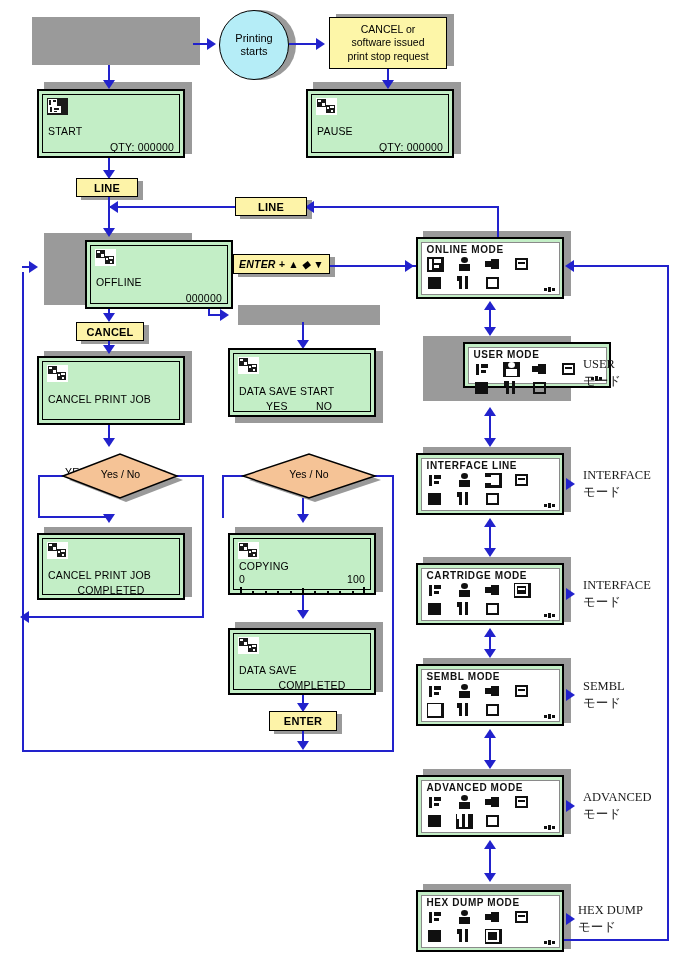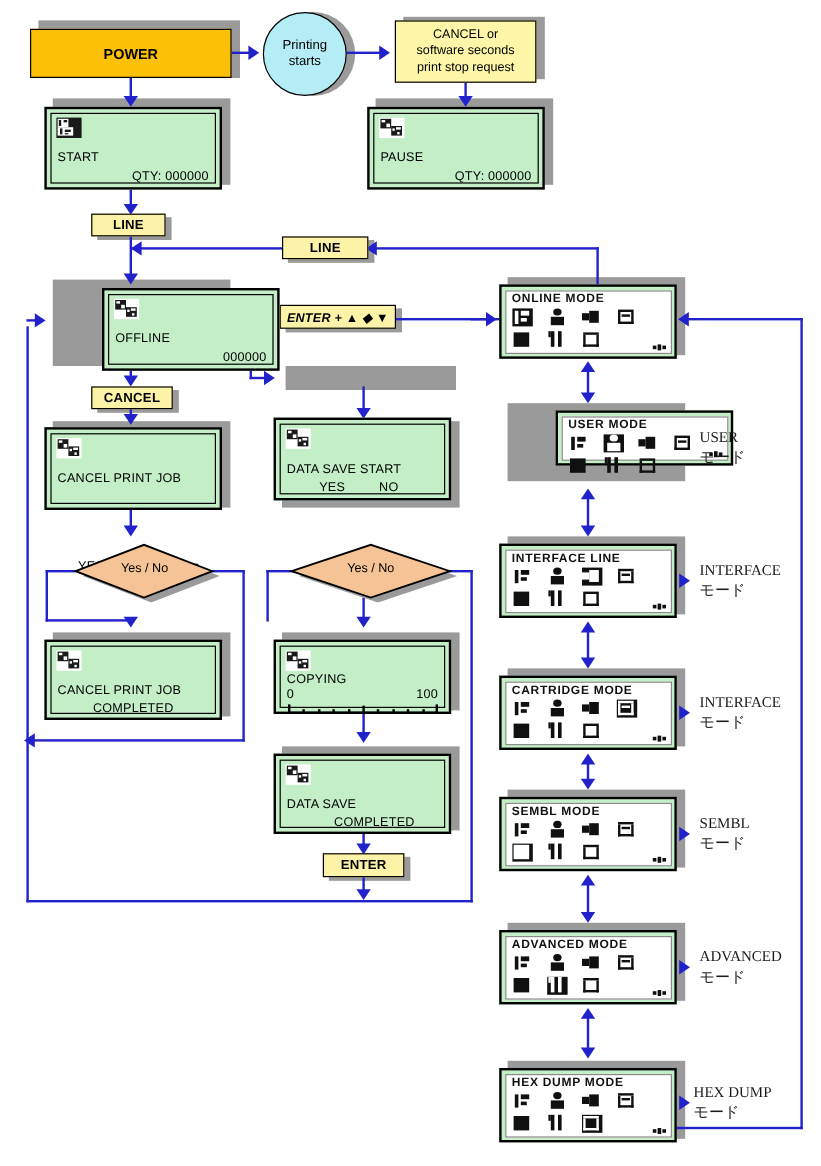--- a/index.html
+++ b/index.html
@@ -104,34 +104,31 @@
   .ar.up{border-left:6px solid transparent;border-right:6px solid transparent;border-bottom:9px solid #2222cc;}
   .ar.right{border-top:6px solid transparent;border-bottom:6px solid transparent;border-left:9px solid #2222cc;}
   .ar.left{border-top:6px solid transparent;border-bottom:6px solid transparent;border-right:9px solid #2222cc;}
 </style>
 </head>
 <body>
 
 <div id="stage">
 
   <div class="shadow" style="left:32px;top:17px;width:168px;height:48px;"></div>
-  <div class="node powerbox" style="left:25px;top:24px;width:168px;height:41px;">
-    <span>POWER</span>
-  </div>
 
   <div class="circle-shadow" style="left:226px;top:10px;width:70px;height:70px;"></div>
   <div class="node circle" style="left:219px;top:10px;width:70px;height:70px;">
     <span>Printing</span>
     <span>starts</span>
   </div>
 
   <div class="shadow" style="left:336px;top:14px;width:118px;height:52px;"></div>
   <div class="node notebox" style="left:329px;top:17px;width:118px;height:52px;">
     <span>CANCEL or</span>
-    <span>software seconds</span>
+    <span>software issued</span>
     <span>print stop request</span>
   </div>
 
   <div class="ln h" style="left:193px;top:43px;width:16px;"></div>
   <div class="ar right" style="left:207px;top:38px;"></div>
   <div class="ln h" style="left:289px;top:43px;width:28px;"></div>
   <div class="ar right" style="left:316px;top:38px;"></div>
 
   <div class="ln v" style="left:108px;top:65px;height:18px;"></div>
   <div class="ar down" style="left:103px;top:80px;"></div>

